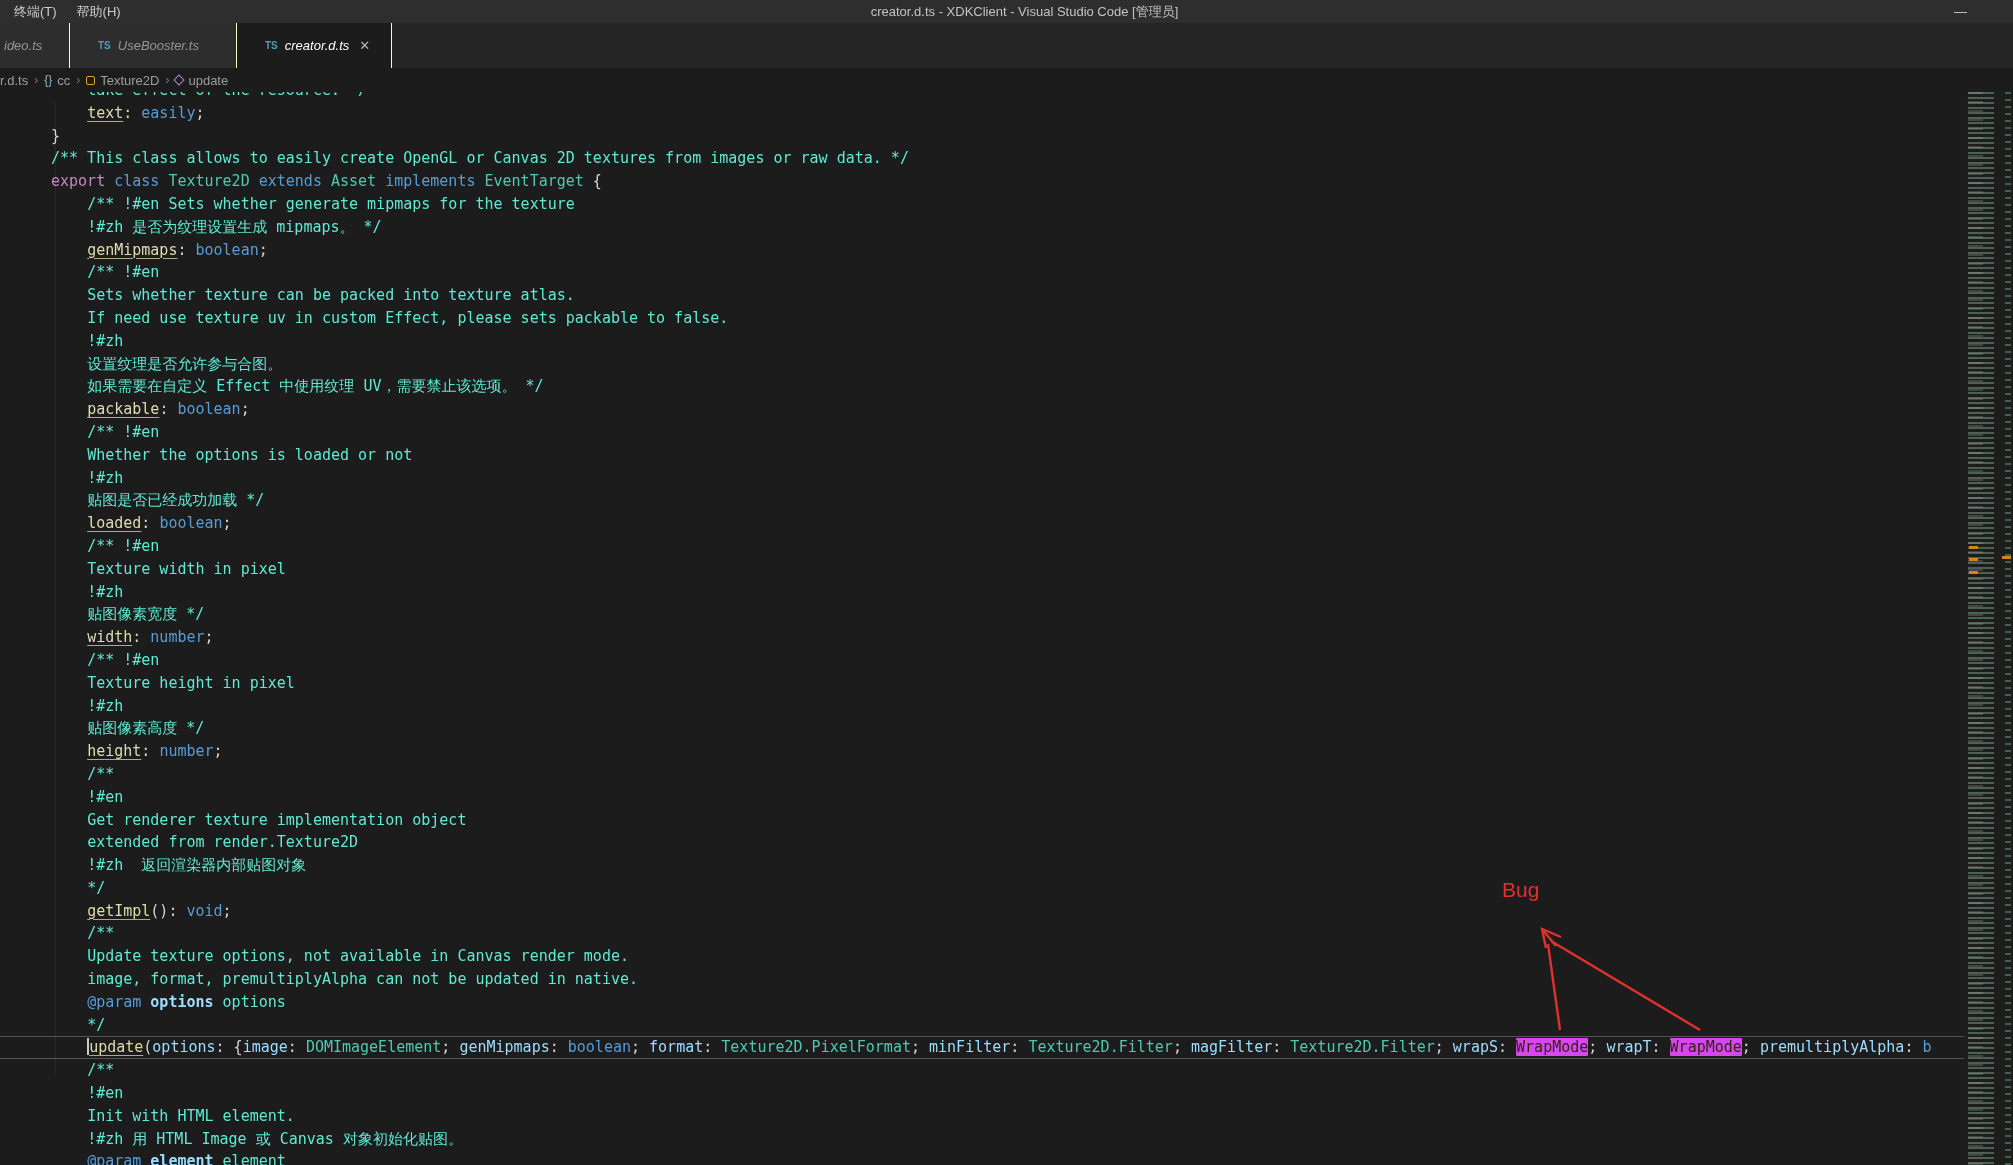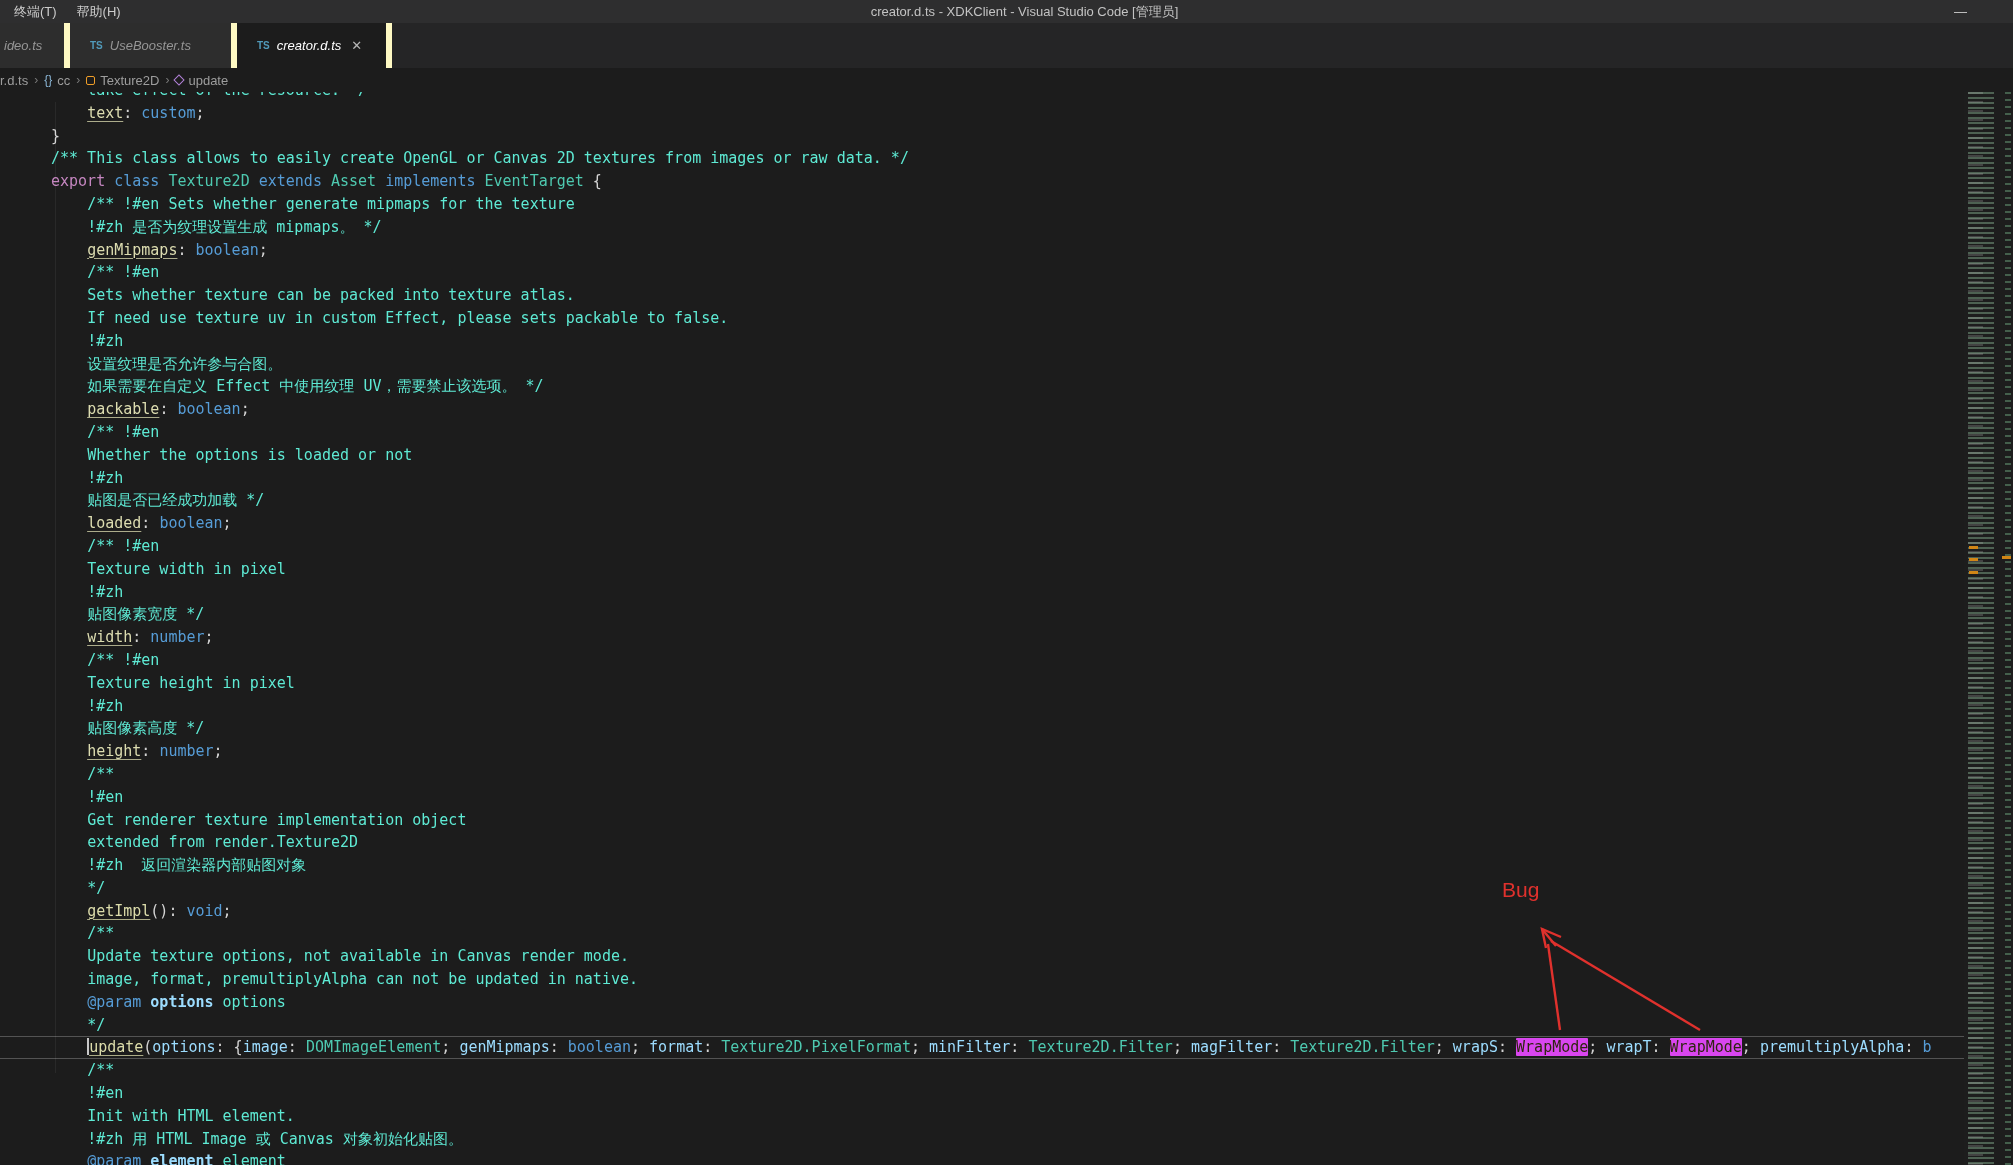--- a/index.html
+++ b/index.html
@@ -21,21 +21,21 @@
   }
   .win-controls{position:absolute;right:30px;top:0;height:23px;display:flex;align-items:center;}
   .min-btn{width:45px;text-align:center;color:#cfcfcf;font-size:13px;line-height:23px;}
   
   .tabbar{
     position:absolute;left:0;top:23px;width:100%;height:45px;background:#252526;
     display:flex;z-index:29;
   }
   .tab{
     height:45px;display:flex;align-items:center;background:#2d2d2d;
-    border-right:6px solid #fef9c3;padding:0 20px;font-size:13px;color:#969696;
+    border-right:1px solid #fef9c3;padding:0 28px;font-size:13px;color:#969696;
     font-style:italic;white-space:nowrap;box-sizing:border-box;
   }
   .tab.partial{width:70px;padding-left:4px;overflow:hidden;}
   .tab.t2{width:167px;}
   .tab.active{background:#1c1c1c;color:#ffffff;width:155px;}
   .ts-icon{
     font-style:normal;font-size:10px;font-weight:bold;color:#519aba;margin-right:7px;
     letter-spacing:0;
   }
   .close-icon{font-style:normal;color:#b6b6b6;font-size:13px;margin-left:10px;}
@@ -162,21 +162,21 @@
     <span class="bc-sep">›</span>
     <span class="bc-item">
       <span class="method-icon"></span>
       <span>update</span>
     </span>
   </div>
 
   <div class="editor">
     <div class="code-lines">
         <div class="code-line">    <span class="tok-c">take effect of the resource. */</span></div>
-        <div class="code-line">    <span class="tok-p">text</span><span class="tok-x">: </span><span class="tok-k">custom</span><span class="tok-x">;</span></div>
+        <div class="code-line">    <span class="tok-p">text</span><span class="tok-x">: </span><span class="tok-k">easily</span><span class="tok-x">;</span></div>
         <div class="code-line"><span class="tok-x">}</span></div>
         <div class="code-line"><span class="tok-c">/** This class allows to easily create OpenGL or Canvas 2D textures from images or raw data. */</span></div>
         <div class="code-line"><span class="tok-m">export</span><span class="tok-x"> </span><span class="tok-k">class</span><span class="tok-x"> </span><span class="tok-t">Texture2D</span><span class="tok-x"> </span><span class="tok-k">extends</span><span class="tok-x"> </span><span class="tok-t">Asset</span><span class="tok-x"> </span><span class="tok-k">implements</span><span class="tok-x"> </span><span class="tok-t">EventTarget</span><span class="tok-x"> {</span></div>
         <div class="code-line">    <span class="tok-c">/** !#en Sets whether generate mipmaps for the texture</span></div>
         <div class="code-line">    <span class="tok-c">!#zh 是否为纹理设置生成 mipmaps。 */</span></div>
         <div class="code-line">    <span class="tok-p">genMipmaps</span><span class="tok-x">: </span><span class="tok-k">boolean</span><span class="tok-x">;</span></div>
         <div class="code-line">    <span class="tok-c">/** !#en</span></div>
         <div class="code-line">    <span class="tok-c">Sets whether texture can be packed into texture atlas.</span></div>
         <div class="code-line">    <span class="tok-c">If need use texture uv in custom Effect, please sets packable to false.</span></div>
         <div class="code-line">    <span class="tok-c">!#zh</span></div>

